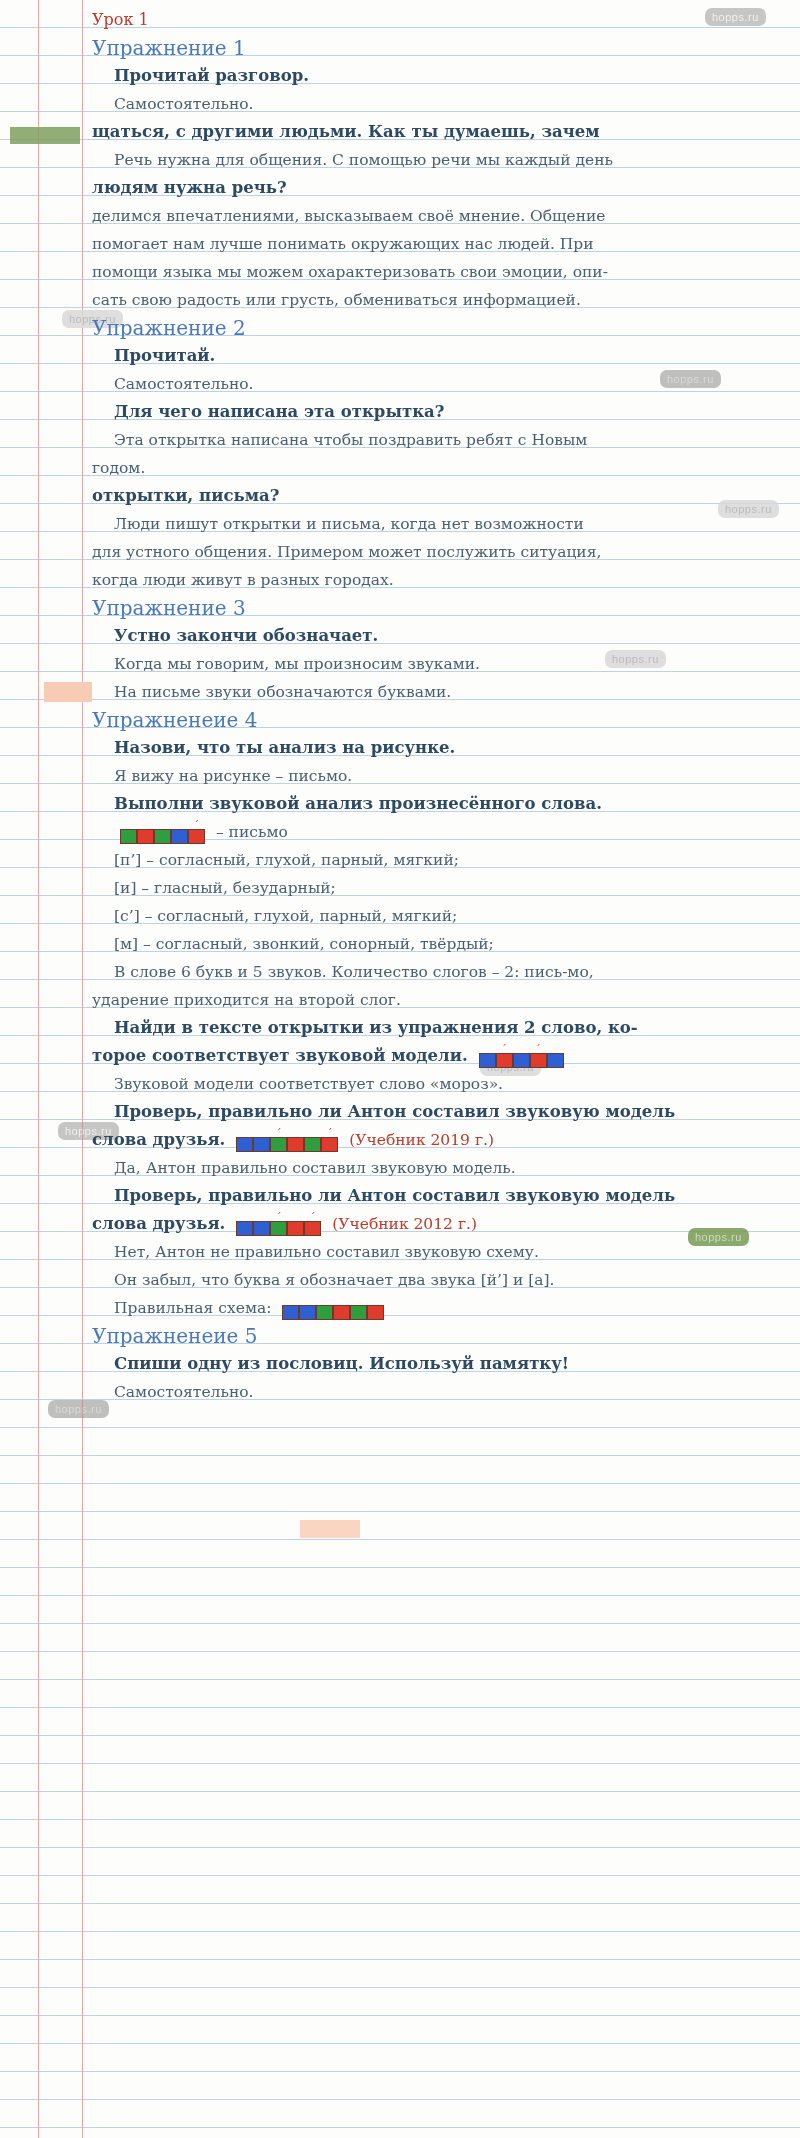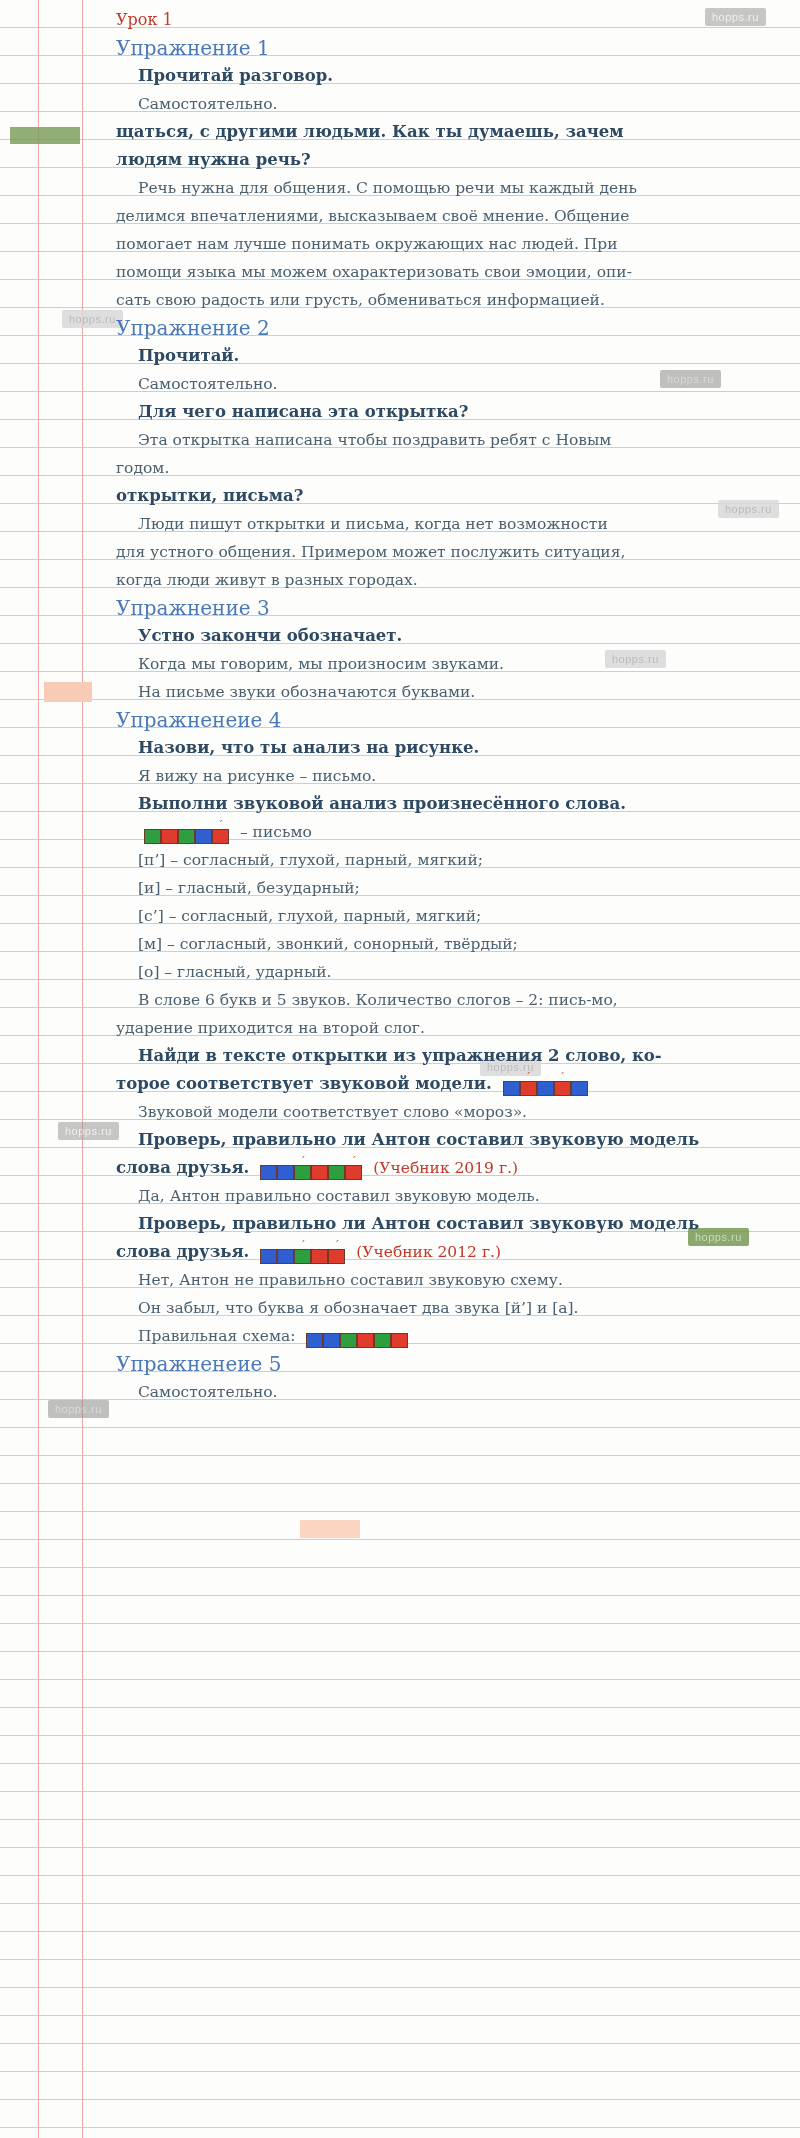--- a/index.html
+++ b/index.html
@@ -29,21 +29,20 @@
     width:1px;
     background:#e8a6a6;
   }
   .vline.l1{left:38px;}
   .vline.l2{left:82px;}
   .content{
     position:absolute;
     left:92px;
     top:6px;
     width:600px;
-    margin-left:24px;
   }
   .row{
     min-height:28px;
     line-height:28px;
     font-size:15.5px;
     color:#3b4a5a;
     white-space:nowrap;
   }
   .lesson{
     color:#c0392b;
@@ -66,21 +65,21 @@
   .ind{padding-left:22px;}
   .wm{
     position:absolute;
     background:#9a9a9a;
     color:#e6e6e6;
     font-family:"Liberation Sans", sans-serif;
     font-size:11px;
     letter-spacing:.5px;
     padding:3px 7px;
     opacity:.55;
-    border-radius:2px;
+    border-radius:7px;
   }
   .wm.light{background:#d9d9d9;color:#b0b0b0;opacity:.85;}
   .wm.green{background:#7f9f5e;color:#c8d9b4;opacity:.9;}
   .wm.dark{background:#8d8d8d;color:#bdbdbd;}
   
   .scheme{display:inline-block;vertical-align:middle;margin:0 6px;}
   .scheme .cells{display:flex;}
   .cell{
     width:17px;height:15px;
     border:1px solid #6b3a2a;
@@ -124,22 +123,22 @@
   <div style="position:absolute;left:44px;top:682px;width:48px;height:20px;background:#f8cbb4;"></div>
   <div style="position:absolute;left:300px;top:1520px;width:60px;height:18px;background:#f8cbb4;opacity:.8;"></div>
 
   <div class="content">
     <div class="row lesson">Урок 1</div>
 
     <div class="row ex">Упражнение 1</div>
     <div class="row q ind">Прочитай разговор.</div>
     <div class="row a ind">Самостоятельно.</div>
     <div class="row q">щаться, с другими людьми. Как ты думаешь, зачем</div>
+    <div class="row a ind">Речь нужна для общения. С помощью речи мы каждый день</div>
     <div class="row q">людям нужна речь?</div>
-    <div class="row a ind">Речь нужна для общения. С помощью речи мы каждый день</div>
     <div class="row a">делимся впечатлениями, высказываем своё мнение. Общение</div>
     <div class="row a">помогает нам лучше понимать окружающих нас людей. При</div>
     <div class="row a">помощи языка мы можем охарактеризовать свои эмоции, опи-</div>
     <div class="row a">сать свою радость или грусть, обмениваться информацией.</div>
 
     <div class="row ex">Упражнение 2</div>
     <div class="row q ind">Прочитай.</div>
     <div class="row a ind">Самостоятельно.</div>
     <div class="row q ind">Для чего написана эта открытка?</div>
     <div class="row a ind">Эта открытка написана чтобы поздравить ребят с Новым</div>
@@ -176,21 +175,20 @@
           <span class="cell red"></span>
         </span>
       </span>
       <span class="a">– письмо</span>
     </div>
 
     <div class="row a ind">[п’] – согласный, глухой, парный, мягкий;</div>
     <div class="row a ind">[и] – гласный, безударный;</div>
     <div class="row a ind">[с’] – согласный, глухой, парный, мягкий;</div>
     <div class="row a ind">[м] – согласный, звонкий, сонорный, твёрдый;</div>
-    <div class="row a ind">[о] – гласный, ударный.</div>
     <div class="row a ind">В слове 6 букв и 5 звуков. Количество слогов – 2: пись-мо,</div>
     <div class="row a">ударение приходится на второй слог.</div>
 
     <div class="row q ind">Найди в тексте открытки из упражнения 2 слово, ко-</div>
     <div class="row">
       <span class="q">торое соответствует звуковой модели.</span>
       <span class="scheme">
         <span class="acc">
           <span></span>
             <span>´</span>
@@ -273,15 +271,16 @@
           <span class="cell blue"></span>
           <span class="cell green"></span>
           <span class="cell red"></span>
           <span class="cell green"></span>
           <span class="cell red"></span>
         </span>
       </span>
     </div>
 
     <div class="row ex">Упражненеие 5</div>
+    <div class="row q ind">Спиши одну из пословиц. Используй памятку!</div>
     <div class="row a ind">Самостоятельно.</div>
   </div>
 </div>
 
 </body></html>

